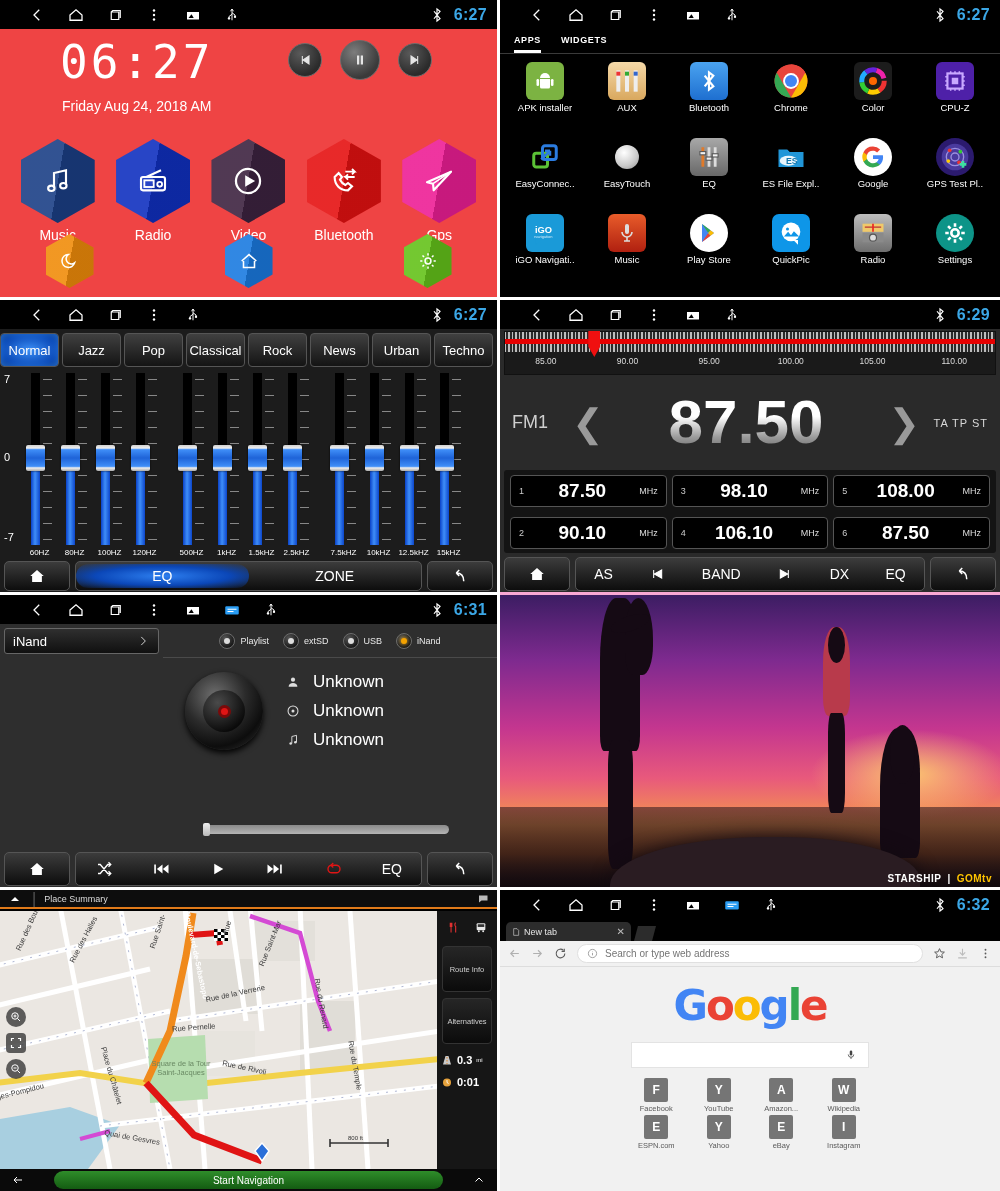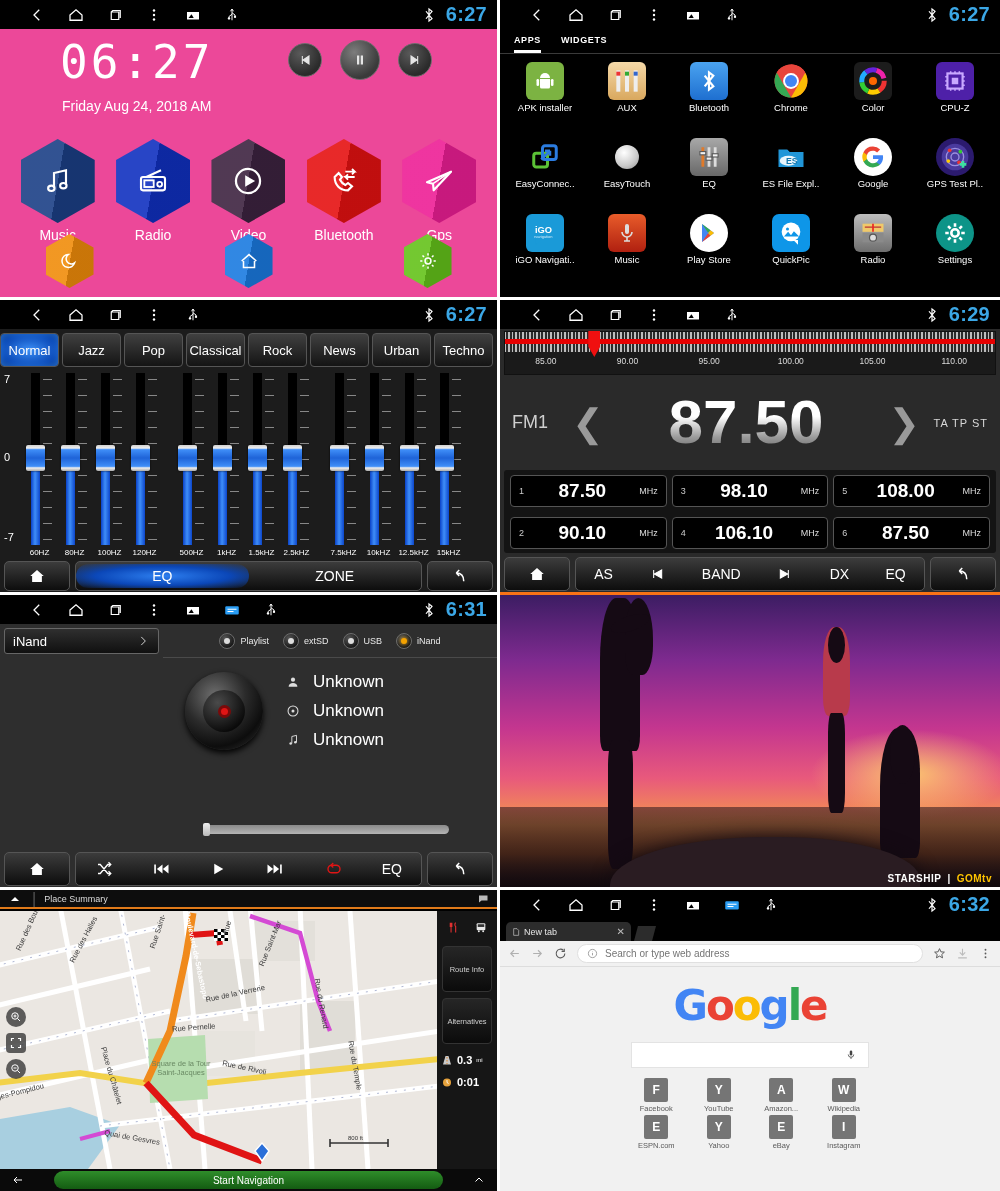--- a/index.html
+++ b/index.html
@@ -20,24 +20,24 @@
   .panel.p1 { border-right:3px solid #fff; border-bottom:3px solid #fff; }
 
   
   .statusbar {
     height:29px; background:#000; display:flex; align-items:center;
     padding:0 8px; position:relative;
   }
   .sb-icons { display:flex; align-items:center; gap:21px; padding-left:20px;}
   .sb-ic { width:18px; height:18px; display:block; }
   .sb-right { position:absolute; right:10px; top:0; height:29px; display:flex; align-items:center; gap:8px;}
-  .sb-time { color:#3ba7e6; font-size:20px; font-weight:bold; letter-spacing:.3px;}
+  .sb-time { color:#3ba7e6; font-size:16px; font-weight:bold; letter-spacing:.3px;}
 
   
-  .home-body { position:relative; height:271px; background:#ec4899; }
+  .home-body { position:relative; height:271px; background:#ef4444; }
   .clock {
     position:absolute; left:60px; top:10px; color:#fff;
     font-family:"DejaVu Sans Mono", monospace;
     font-size:46px; letter-spacing:3px; font-weight:300; line-height:1;
   }
   .clockdate { position:absolute; left:62px; top:69px; color:#fff; font-size:14px;}
   .mediabtns { position:absolute; right:65px; top:14px; display:flex; gap:18px;}
   .mbtn {
     width:34px; height:34px; border-radius:50%;
     background:radial-gradient(circle at 35% 30%, #5a5a5a, #2b2b2b 70%);
@@ -935,21 +935,21 @@
         </div>
         <div class="btnblk sq">
           <svg width="18" height="18" viewBox="0 0 24 24">
               <path d="M17 19 C17 11 13 8 7 8 M7 8 L11 4 M7 8 L11 12" fill="none" stroke="#fff" stroke-width="2"></path>
             </svg>
         </div>
       </div>
     </div>
   </div>
 
-  <div class="panel" style="border-bottom:3px solid #f97316">
+  <div class="panel" style="border-bottom:3px solid #f9a8d4">
     <div class="statusbar">
       <div class="sb-icons">
         <svg class="sb-ic" viewBox="0 0 24 24">
             <path d="M15 5 L8 12 L15 19" fill="none" stroke="#fff" stroke-width="1.7"></path>
           </svg>
         <svg class="sb-ic" viewBox="0 0 24 24">
             <path d="M4 12 L12 5 L20 12 L20 19 L4 19 Z" fill="none" stroke="#fff" stroke-width="1.7"></path>
           </svg>
         <svg class="sb-ic" viewBox="0 0 24 24">
             <path d="M7 8 L17 8 L17 18 L7 18 Z M7 8 L9 6 L19 6 L19 16" fill="none" stroke="#fff" stroke-width="1.6"></path>

